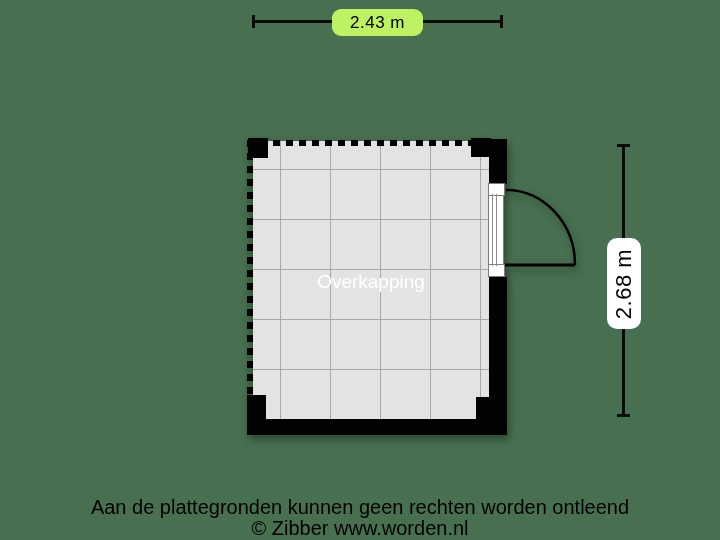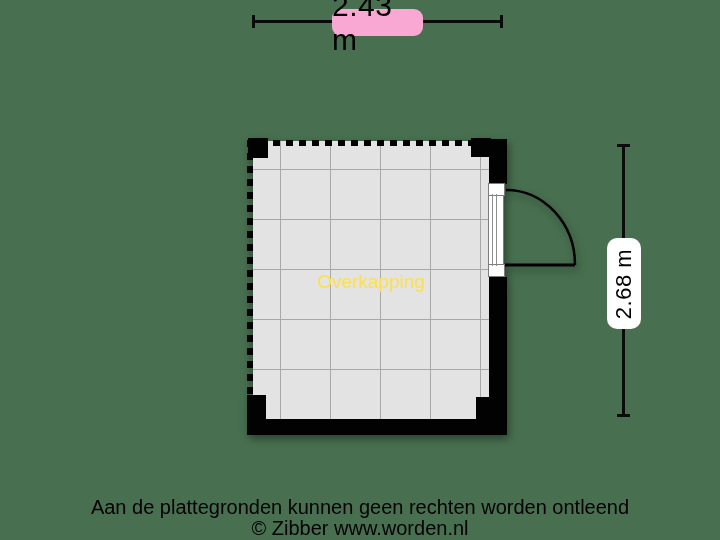--- a/index.html
+++ b/index.html
@@ -8,23 +8,23 @@
     background:#487050;
     font-family:"Liberation Sans",sans-serif;color:#000;
   }
   .abs{position:absolute;}
 
   
   .dim-line-h{left:253px;top:20px;width:249px;height:3px;background:#0b0b0b;}
   .dim-tick-v{width:3px;height:13px;background:#0b0b0b;top:15px;}
   .tick-wl{left:252px;} .tick-wr{left:500px;}
   .dim-label-h{
-    left:332px;top:9px;width:91px;height:27px;background:#f9a8d4;border-radius:9px;
+    left:332px;top:9px;width:91px;height:27px;background:#bef264;border-radius:9px;
     display:flex;align-items:center;justify-content:center;
-    font-size:30px;letter-spacing:0.5px;
+    font-size:17px;letter-spacing:0.5px;
   }
   .dim-line-v{left:622px;top:146px;width:3px;height:270px;background:#0b0b0b;}
   .dim-tick-h{width:13px;height:3px;background:#0b0b0b;left:617px;}
   .tick-ht{top:144px;} .tick-hb{top:414px;}
   .dim-label-v{
     left:607px;top:238px;width:34px;height:91px;background:#fff;border-radius:10px;
     display:flex;align-items:center;justify-content:center;
   }
   .dim-label-v span{
     transform:rotate(-90deg);white-space:nowrap;font-size:22px;letter-spacing:0.5px;
@@ -38,21 +38,21 @@
   .floor{
     left:7px;top:3px;width:236px;height:281px;background:#e3e3e3;
     background-image:
       linear-gradient(to right,#a8a8a8 1px,transparent 1px),
       linear-gradient(to bottom,#a8a8a8 1px,transparent 1px);
     background-size:50px 50px;background-position:27px 28px;
   }
   .room-label{
     left:7px;top:3px;width:236px;height:281px;
     display:flex;align-items:center;justify-content:center;
-    font-size:19px;color:#fde047;
+    font-size:19px;color:#ffffff;
   }
   .wall-dash-top{
     left:1px;top:2px;width:243px;height:6px;
     background:repeating-linear-gradient(90deg,#000 0 7px,transparent 7px 13px);
   }
   .wall-dash-left{
     left:1px;top:2px;width:6px;height:281px;
     background:repeating-linear-gradient(180deg,#000 0 7px,transparent 7px 13px);
   }
   .wall-right-top{left:243px;top:1px;width:18px;height:45px;background:#020202;}

